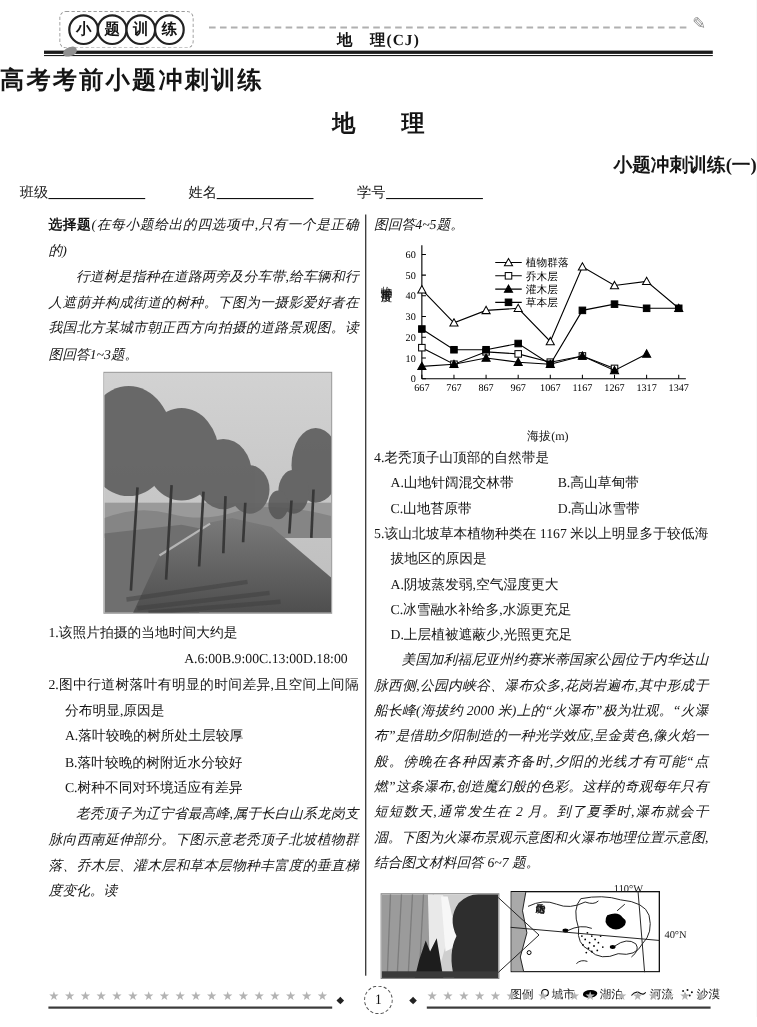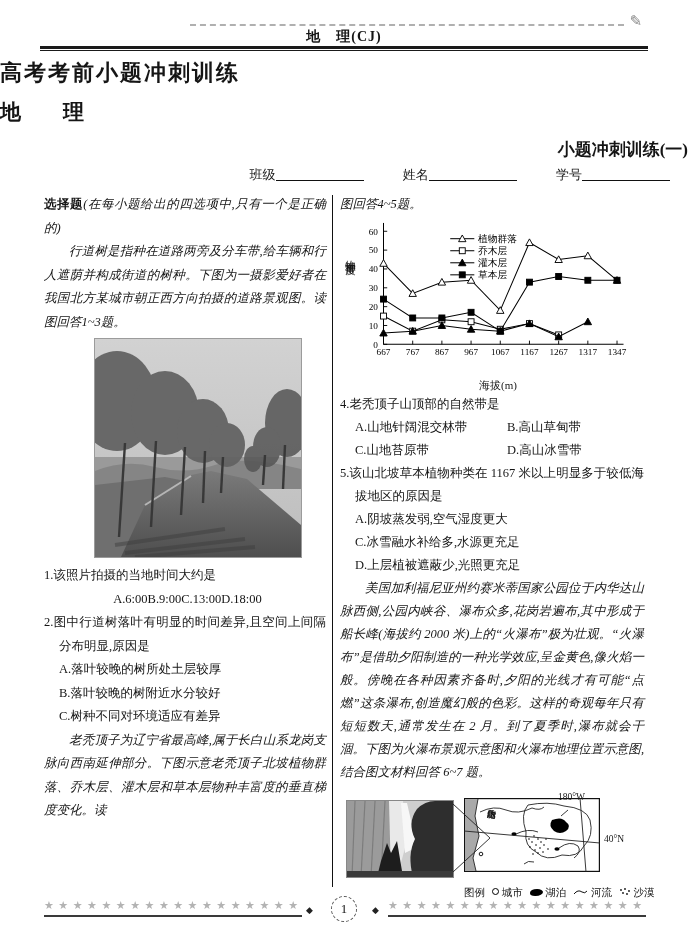--- a/index.html
+++ b/index.html
@@ -19,53 +19,53 @@
   .pencil-ico{position:absolute;right:6px;top:6px;font-size:15px;color:#8a8a8a;
          font-family:"DejaVu Sans",sans-serif;}
   .subject-line{position:absolute;left:0;right:0;top:22px;text-align:center;font-weight:bold;
          font-size:14px;letter-spacing:1px;}
   .rule-thick{position:absolute;left:40px;top:46px;width:608px;height:3px;background:#1a1a1a;}
   .rule-thin{position:absolute;left:40px;top:50px;width:608px;height:1px;background:#1a1a1a;}
 
   
   .t-main{position:absolute;left:0;right:0;top:58px;font-size:22px;
           font-weight:bold;letter-spacing:2px;}
-  .t-subject{position:absolute;left:0;right:0;top:98px;font-size:21px;
+  .t-subject{position:absolute;left:0;right:0;top:98px;text-align:center;font-size:21px;
           font-weight:bold;}
   .t-sub{position:absolute;left:0;right:0;top:138px;text-align:right;font-size:17px;
           font-weight:bold;}
-  .form-line{position:absolute;left:0;right:0;top:166px;text-align:right;font-size:13px;}
+  .form-line{position:absolute;left:0;right:0;top:166px;text-align:left;font-size:13px;}
   .form-line .fl-item{margin:0 18px;}
   .blank{display:inline-block;width:88px;border-bottom:1px solid #111;height:14px;
          vertical-align:-2px;}
 
   
   .cols{position:absolute;left:44px;top:193px;width:600px;height:700px;display:flex;}
   .col-left{width:297px;font-size:12.5px;line-height:23.5px;text-align:justify;}
   .divider{width:1px;background:#111;margin:2px 7px 6px 6px;}
   .col-right{flex:1;font-size:12.5px;line-height:23px;text-align:justify;}
   .sec-head b{font-family:"Liberation Sans",sans-serif;font-size:12.5px;}
   .passage{font-style:italic;text-indent:2em;margin:0;}
   .passage-cont{font-style:italic;margin:0;}
   p{margin:0;}
   .stem{padding-left:15px;text-indent:-15px;margin:0;}
   .opt-line{padding-left:15px;}
-  .opts-row{display:flex;justify-content:center;padding:0 10px 0 15px;}
+  .opts-row{display:flex;justify-content:flex-end;padding:0 10px 0 15px;}
   .opts-grid{display:grid;grid-template-columns:152px 1fr;padding-left:15px;}
 
   
   .road-photo{width:206px;height:218px;margin:4px 0 6px 50px;border:1px solid #9b9b9b;
               display:block;}
 
   
   .chart-wrap{position:relative;width:292px;margin:2px 0 0 0;padding-left:12px;}
   .chart-wrap svg{display:block;width:278px;height:160px;}
   .y-label{position:absolute;left:-1px;top:34px;writing-mode:vertical-rl;text-orientation:upright;
            font-size:10.5px;letter-spacing:1px;}
-  .x-label{text-align:center;font-size:11px;line-height:15px;margin-top:0;}
+  .x-label{text-align:center;font-size:11px;line-height:15px;margin-top:12px;}
 
   
   .figures{position:relative;width:292px;height:96px;margin-top:4px;}
   .falls-photo{position:absolute;left:6px;top:12px;width:106px;height:76px;border:1px solid #888;}
   .map-box{position:absolute;left:124px;top:10px;width:136px;height:74px;}
   .map-box svg{display:block;width:136px;height:74px;}
   .map-lon{position:absolute;left:218px;top:-2px;font-size:9.5px;}
   .map-lat{position:absolute;left:264px;top:40px;font-size:9.5px;}
   .map-mountain{position:absolute;left:148px;top:14px;writing-mode:vertical-rl;
       text-orientation:upright;font-size:9px;line-height:10px;transform:rotate(7deg);}
@@ -90,20 +90,24 @@
   .page-circ{position:absolute;left:331px;top:896px;width:24px;height:24px;
       border:1.6px dashed #555;border-radius:50%;text-align:center;line-height:24px;
       font-size:13px;background:#fff;}
 </style>
 </head>
 <body>
 
 <div class="page">
 
   <div class="masthead">
+    <div class="brand">
+      <span class="circ">小</span><span class="circ">题</span><span class="circ">训</span><span class="circ">练</span>
+      <span class="brand-hand"></span>
+    </div>
     <div class="dash-line"></div>
     <span class="pencil-ico">✎</span>
     <div class="subject-line">地　理(CJ)</div>
   </div>
   <div class="rule-thick"></div>
   <div class="rule-thin"></div>
 
   <div class="t-main">高考考前小题冲刺训练</div>
   <div class="t-subject">地　　理</div>
   <div class="t-sub">小题冲刺训练(一)</div>
@@ -344,21 +348,21 @@
               <circle cx="82" cy="41" r="0.8"></circle>
                 <circle cx="65" cy="41" r="0.8"></circle>
                 <circle cx="84" cy="51" r="0.8"></circle>
             </g>
             <line x1="0" y1="33" x2="136" y2="45" stroke="#222" stroke-width="0.9"></line>
             <line x1="116" y1="0" x2="122" y2="74" stroke="#222" stroke-width="0.9"></line>
             <circle cx="17" cy="56" r="1.8" fill="#fff" stroke="#000" stroke-width="0.9"></circle>
           </svg>
         </div>
 
-        <span class="map-lon">180°W</span>
+        <span class="map-lon">110°W</span>
         <span class="map-lat">40°N</span>
         <span class="map-mountain">内华达山脉</span>
 
         <svg class="connector" viewBox="0 0 292 96" preserveAspectRatio="none">
           <line x1="113" y1="16" x2="150" y2="50" stroke="#222" stroke-width="0.9"></line>
           <line x1="113" y1="84" x2="150" y2="50" stroke="#222" stroke-width="0.9"></line>
         </svg>
       </div>
 
       <div class="map-legend">

